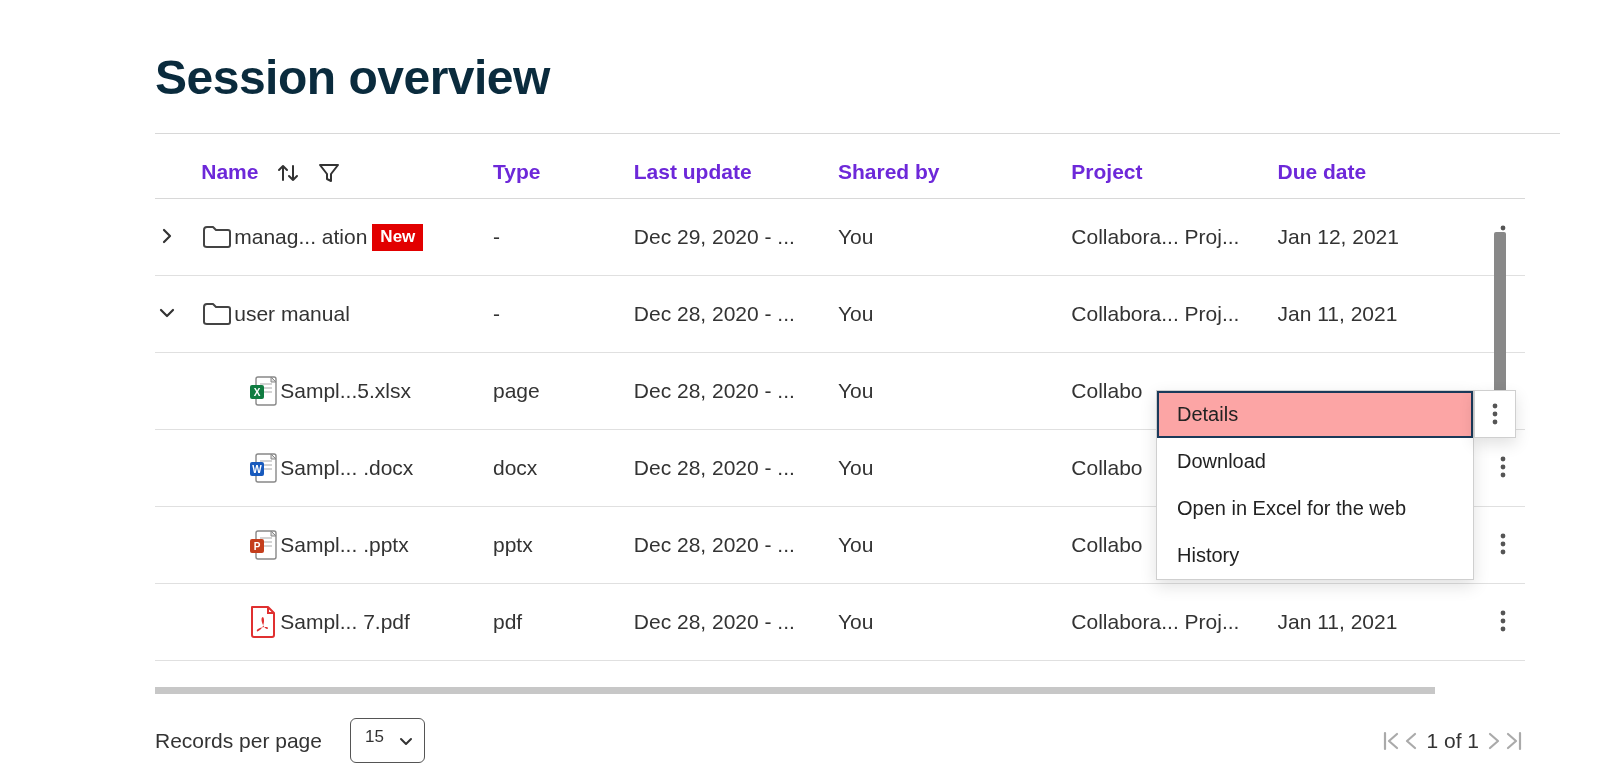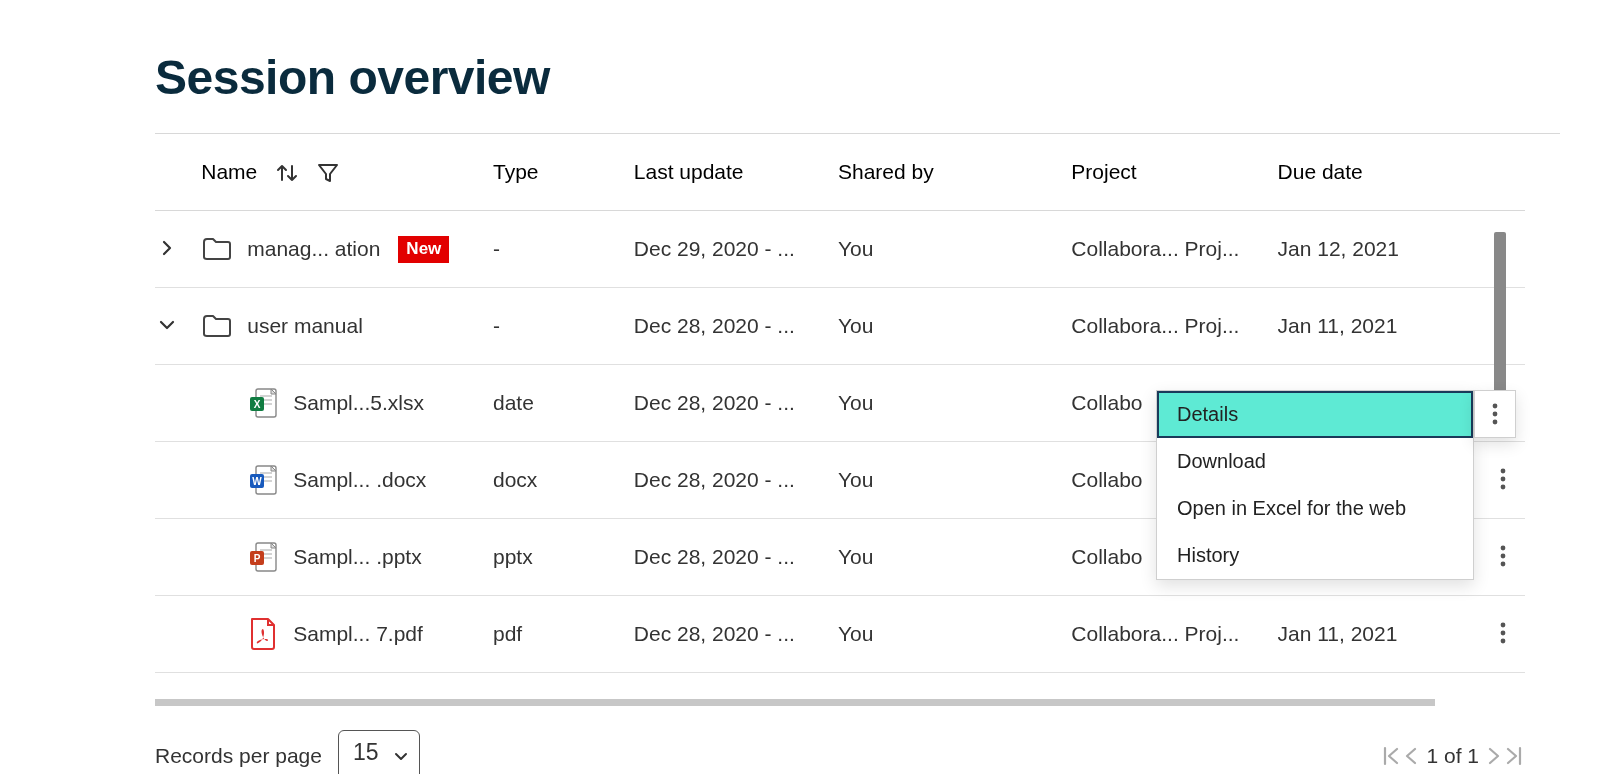--- a/index.html
+++ b/index.html
@@ -36,43 +36,43 @@
       table-layout: fixed;
     }
     th, td {
       text-align: left;
       font-size: 21px;
       vertical-align: middle;
       overflow: hidden;
       white-space: nowrap;
     }
     thead th {
-      font-weight: 400;
-      color: #000000;
-      padding: 26px 8px 26px 0;
+      font-weight: 700;
+      color: #6d28d9;
+      padding: 26px 8px 14px 0;
       border-bottom: 1px solid #d8d8d8;
     }
     tbody td {
       padding: 22px 8px 22px 0;
       border-bottom: 1px solid #e0e0e0;
       color: #333;
     }
     col.col-expand { width: 46px; }
     col.col-name   { width: 290px; }
     col.col-type   { width: 140px; }
     col.col-update { width: 203px; }
     col.col-shared { width: 232px; }
     col.col-project{ width: 205px; }
     col.col-due    { width: 190px; }
     col.col-more   { width: 56px; }
 
     .name-cell {
       display: flex;
       align-items: center;
-      gap: 14px;
+      gap: 1px;
     }
     .indent { padding-left: 46px; }
     .expand-btn {
       cursor: pointer;
       width: 24px;
       height: 24px;
       display: inline-flex;
       align-items: center;
       justify-content: center;
     }
@@ -124,27 +124,27 @@
       align-items: center;
       justify-content: space-between;
       margin-top: 24px;
       font-size: 21px;
       color: #333;
       width: 1370px;
     }
     .pager-left {
       display: flex;
       align-items: center;
-      gap: 16px;
+      gap: 28px;
     }
     .page-size {
       border: 1.5px solid #555;
       border-radius: 6px;
       padding: 8px 40px 15px 14px;
-      font-size: 23px;
+      font-size: 17px;
       position: relative;
       cursor: pointer;
     }
     .page-size .chev {
       position: absolute;
       right: 10px;
       top: 50%;
       transform: translateY(-50%);
     }
     .pager-right {
@@ -166,21 +166,21 @@
     }
     .context-menu .mi {
       padding: 12px 20px;
       font-size: 20px;
       color: #222;
       cursor: pointer;
     }
     .context-menu .mi.active {
       outline: 2.5px solid #1a3a5a;
       outline-offset: -2px;
-      background: #5eead4;
+      background: #fca5a5;
     }
     .context-menu-more {
       position: absolute;
       left: 1474px;
       top: 390px;
       width: 42px;
       height: 48px;
       border: 1px solid #cfcfcf;
       background: #fff;
       box-shadow: 0 6px 16px rgba(0,0,0,0.12);
@@ -317,21 +317,21 @@
     <line x1="13" y1="13" x2="25" y2="13" stroke="#bbb" stroke-width="1.3"></line>
     <line x1="13" y1="17" x2="25" y2="17" stroke="#bbb" stroke-width="1.3"></line>
     <rect x="3" y="10" width="14" height="14" rx="2" fill="#107c41"></rect>
     <text x="10" y="21" font-size="10" font-weight="700" fill="#fff" text-anchor="middle" font-family="Arial">X</text>
   </svg>
                 </span>
     <span class="filename">Sampl...5.xlsx</span>
 
   </div>
             </td>
-            <td>date</td>
+            <td>page</td>
             <td>Dec 28, 2020 - ...</td>
             <td>You</td>
             <td>Collabo</td>
             <td></td>
             <td style="text-align: right;"><span class="more-btn">
                 <svg width="6" height="22" viewBox="0 0 6 22" fill="#555">
                   <circle cx="3" cy="3" r="2.4"></circle>
                   <circle cx="3" cy="11" r="2.4"></circle>
                   <circle cx="3" cy="19" r="2.4"></circle>
                 </svg>

